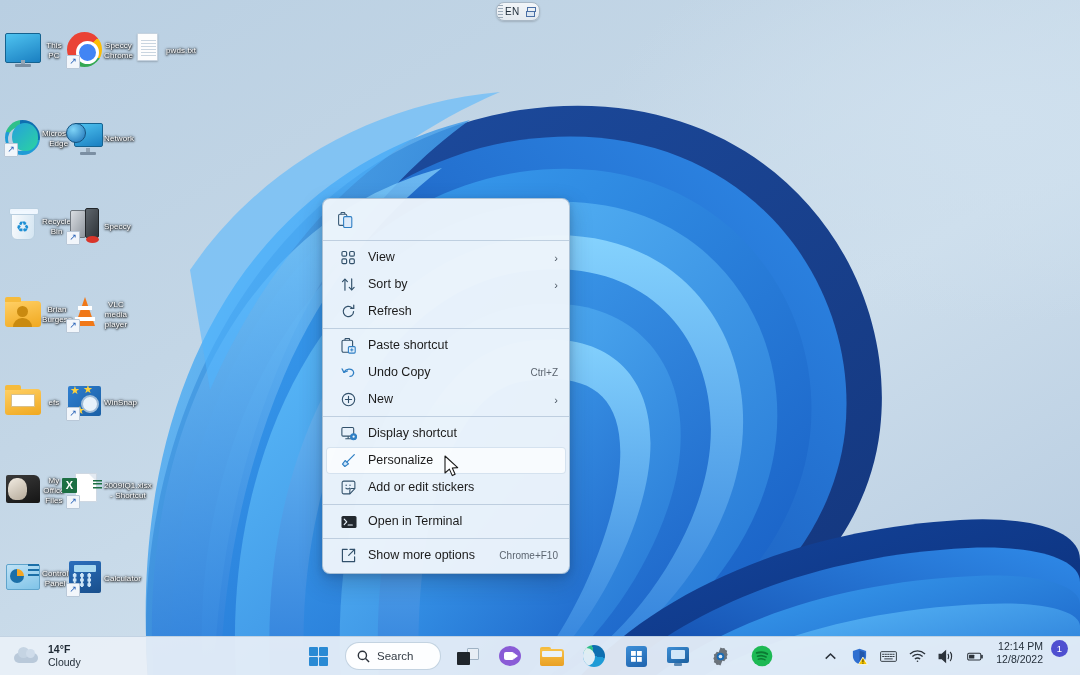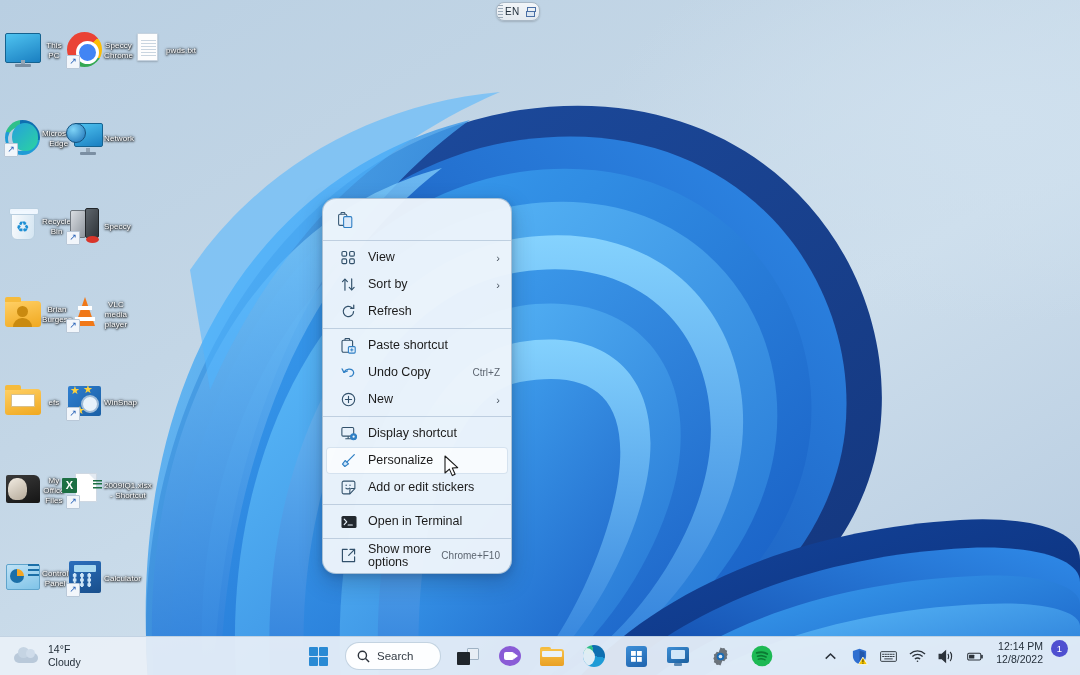--- a/index.html
+++ b/index.html
@@ -143,24 +143,24 @@
   #langbar .grip { width:5px; height:13px; margin-left:1px;
     background:repeating-linear-gradient(to bottom,#9aa9b8 0 1px,transparent 1px 3px);}
   #langbar .en { font-size:10px; color:#22303d; margin-left:2px; letter-spacing:.3px;}
   #langbar .restore { margin-left:auto; margin-right:3px; width:10px; height:10px; position:relative;}
   #langbar .restore:before{content:""; position:absolute; right:0; top:0; width:7px; height:4px; border:1px solid #4a6fa5; border-bottom:none;}
   #langbar .restore:after{content:""; position:absolute; left:0; bottom:0; width:7px; height:4px; border:1px solid #4a6fa5; background:#dbe6f2;}
 
   
   #ctxmenu {
     position:absolute; left:322px; top:198px;
-    width:190px;
+    width:248px;
     background:rgba(238,245,251,.96);
     border:1px solid rgba(160,185,208,.85);
-    border-radius:14px;
+    border-radius:8px;
     box-shadow:0 8px 22px rgba(20,40,70,.28), 0 2px 6px rgba(20,40,70,.18);
     z-index:40;
     padding:4px 0 4px 0;
     overflow:hidden;
     font-size:12.5px;
     color:#1b1b1b;
   }
   .ctx-clipboard-row {
     height:34px;
     display:flex; align-items:center;
@@ -199,21 +199,21 @@
     border-top:1px solid rgba(180,200,218,.7);
     display:flex; align-items:center;
     z-index:50;
   }
   #weather { display:flex; align-items:center; margin-left:14px; width:120px; }
   #weather .wicon { width:26px; height:20px; position:relative; margin-right:8px; }
   #weather .cloud { position:absolute; left:0; bottom:3px; width:24px; height:10px; background:#b9c9da; border-radius:7px;}
   #weather .cloud:before{content:""; position:absolute; left:4px; top:-6px; width:11px; height:11px; border-radius:50%; background:#c5d4e3;}
   #weather .cloud:after{content:""; position:absolute; left:12px; top:-4px; width:9px; height:9px; border-radius:50%; background:#cfdcea;}
   #weather .wtext { font-size:10.5px; color:#1f2a35; line-height:13px; }
-  #weather .wtemp { font-weight:normal; }
+  #weather .wtemp { font-weight:bold; }
 
   #tb-center { position:absolute; left:50%; transform:translateX(-50%); display:flex; align-items:center; gap:12px; }
   .tb-btn { width:30px; height:30px; display:flex; align-items:center; justify-content:center; border-radius:5px; cursor:default; position:relative;}
 
   .w-logo { width:19px; height:19px; display:grid; grid-template-columns:9px 9px; grid-template-rows:9px 9px; gap:1.5px;}
   .w-logo span{ background:#2a8ad4; border-radius:1px; }
 
   #tb-search {
     height:28px; min-width:96px;
     background:rgba(255,255,255,.92);

